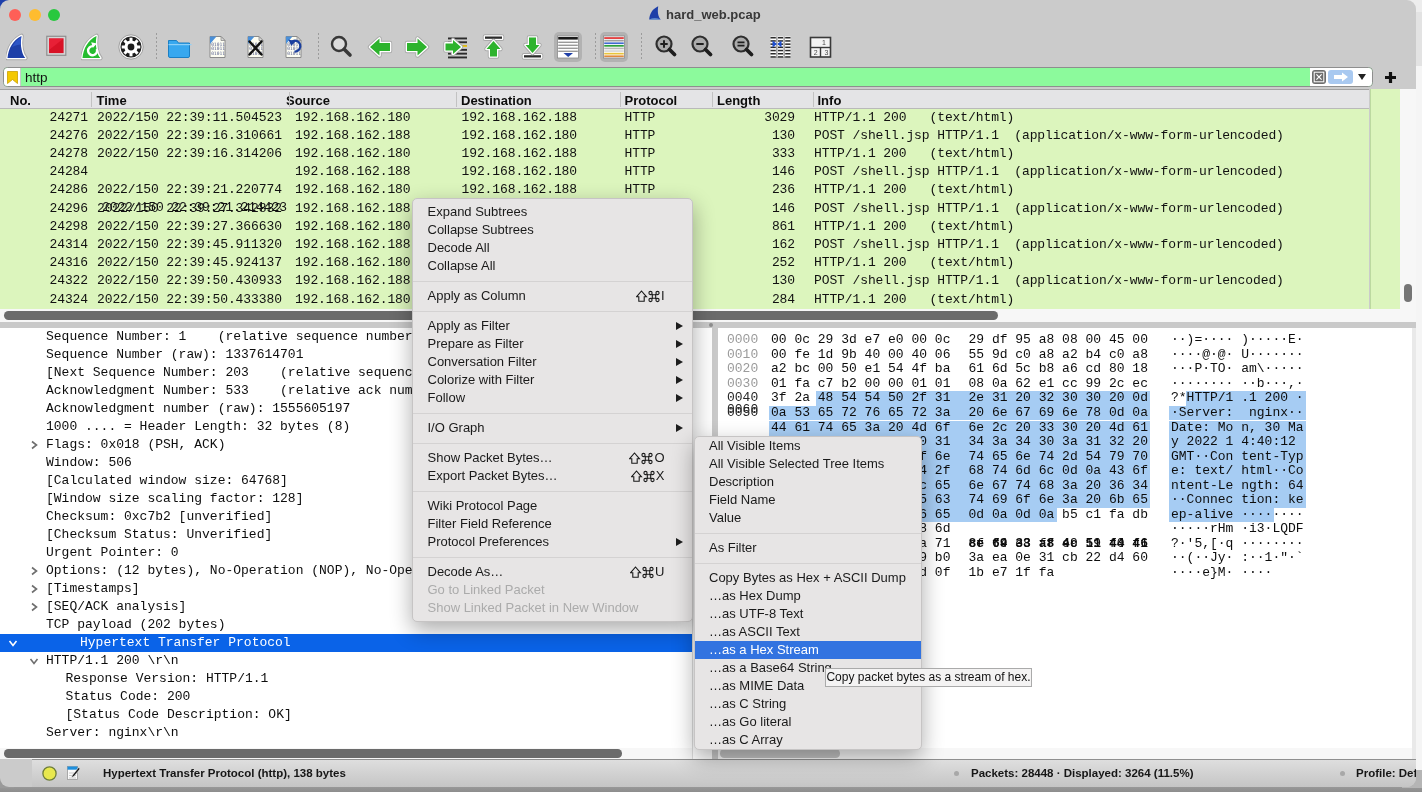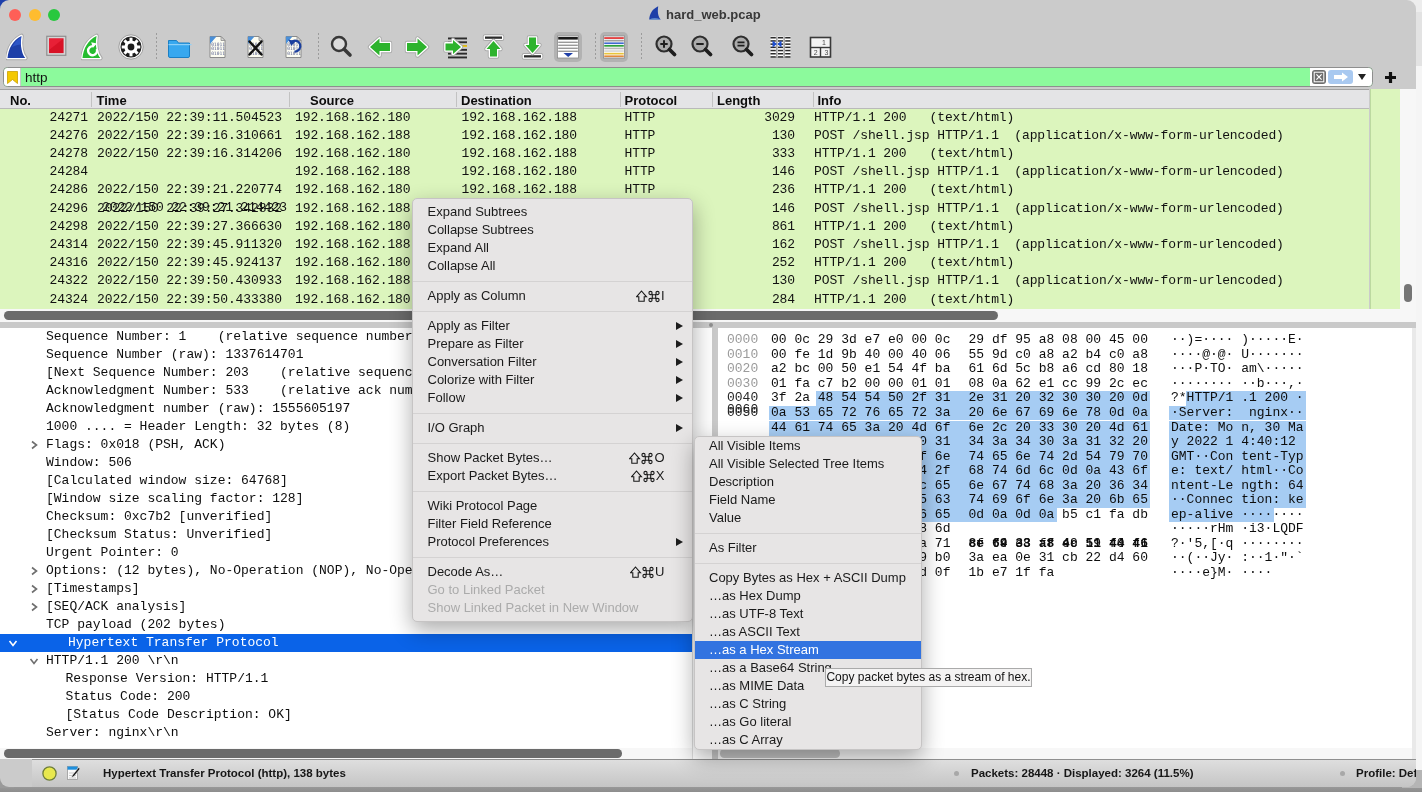--- a/index.html
+++ b/index.html
@@ -279,21 +279,21 @@
           </svg></div>
         <div id="fdrop"></div>
       </div>
 </div>
 <svg class="abs" style="left:1384px;top:70.5px;" width="13" height="13" viewBox="0 0 13 13">
       <path d="M6.5 1 V12 M1 6.5 H12" stroke="#111" stroke-width="3.2"></path>
     </svg>
 <div id="lheader">
 <span style="left:10px;">No.</span>
 <span style="left:96.5px;">Time</span>
-<span style="left:310px;">Source</span>
+<span style="left:286px;">Source</span>
 <span style="left:461px;">Destination</span>
 <span style="left:624.5px;">Protocol</span>
 <span style="left:717px;">Length</span>
 <span style="left:817.5px;">Info</span>
 <div class="hdiv" style="left:91px;"></div>
 <div class="hdiv" style="left:288.5px;"></div>
 <div class="hdiv" style="left:455.5px;"></div>
 <div class="hdiv" style="left:619.5px;"></div>
 <div class="hdiv" style="left:711.5px;"></div>
 <div class="hdiv" style="left:812.5px;"></div>
@@ -433,21 +433,21 @@
       </svg>
 <div class="drow" style="left:46px;top:252px;">[Timestamps]</div>
 <svg class="chev" style="left:30px;top:256px;" width="8" height="10" viewBox="0 0 8 10">
         <path d="M2 1.5 L6.5 5 L2 8.5" fill="none" stroke="#6e6e6e" stroke-width="1.6"></path>
       </svg>
 <div class="drow" style="left:46px;top:270px;">[SEQ/ACK analysis]</div>
 <svg class="chev" style="left:30px;top:274px;" width="8" height="10" viewBox="0 0 8 10">
         <path d="M2 1.5 L6.5 5 L2 8.5" fill="none" stroke="#6e6e6e" stroke-width="1.6"></path>
       </svg>
 <div class="drow" style="left:46px;top:288px;text-align:right;">TCP payload (202 bytes)</div>
-<div class="drow sel" style="left:28px;top:306px;padding-left:40px;">Hypertext Transfer Protocol</div>
+<div class="drow sel" style="left:40px;top:306px;padding-left:40px;">Hypertext Transfer Protocol</div>
 <svg class="chev" style="left:8px;top:311px;" width="10" height="8" viewBox="0 0 10 8">
         <path d="M1.5 2 L5 6.5 L8.5 2" fill="none" stroke="#fff" stroke-width="1.6"></path>
       </svg>
 <div class="drow" style="left:46px;top:324px;">HTTP/1.1 200 \r\n</div>
 <svg class="chev" style="left:29px;top:329px;" width="10" height="8" viewBox="0 0 10 8">
         <path d="M1.5 2 L5 6.5 L8.5 2" fill="none" stroke="#6e6e6e" stroke-width="1.6"></path>
       </svg>
 <div class="drow" style="left:65.5px;top:342px;">Response Version: HTTP/1.1</div>
 <div class="drow" style="left:65.5px;top:360px;">Status Code: 200</div>
 <div class="drow" style="left:65.5px;top:378px;">[Status Code Description: OK]</div>
@@ -564,21 +564,21 @@
       </svg>
 <div class="stt" style="left:71px;">Hypertext Transfer Protocol (http), 138 bytes</div>
 <div class="sdot" style="left:922px;"></div>
 <div class="stt" style="left:939px;">Packets: 28448 · Displayed: 3264 (11.5%)</div>
 <div class="sdot" style="left:1308px;"></div>
 <div class="stt" style="left:1324px;">Profile: Default</div>
 </div>
 <div class="menu" style="left:412px;top:198px;width:280.5px;padding-top:4px;padding-bottom:4px;">
       <div class="mi"><span class="ml">Expand Subtrees</span></div>
       <div class="mi"><span class="ml">Collapse Subtrees</span></div>
-      <div class="mi"><span class="ml">Expand All</span></div>
+      <div class="mi"><span class="ml">Decode All</span></div>
       <div class="mi"><span class="ml">Collapse All</span></div>
       <div class="msep"></div>
       <div class="mi"><span class="ml">Apply as Column</span><span class="sc">
           <svg width="24" height="13" viewBox="0 0 24 13">
             <path d="M5.5 1 L10.5 6.8 H8.2 V11.3 H2.8 V6.8 H0.5 Z" fill="none" stroke="#1a1a1a" stroke-width="1.1"></path>
             <path d="M16.3 3.9 V9.1 M19.7 3.9 V9.1 M15.4 4.8 H20.6 M15.4 8.2 H20.6" stroke="#1a1a1a" stroke-width="1.1" fill="none"></path>
             <circle cx="14.5" cy="3" r="1.6" fill="none" stroke="#1a1a1a" stroke-width="1.1"></circle>
             <circle cx="21.5" cy="3" r="1.6" fill="none" stroke="#1a1a1a" stroke-width="1.1"></circle>
             <circle cx="14.5" cy="10" r="1.6" fill="none" stroke="#1a1a1a" stroke-width="1.1"></circle>
             <circle cx="21.5" cy="10" r="1.6" fill="none" stroke="#1a1a1a" stroke-width="1.1"></circle>

